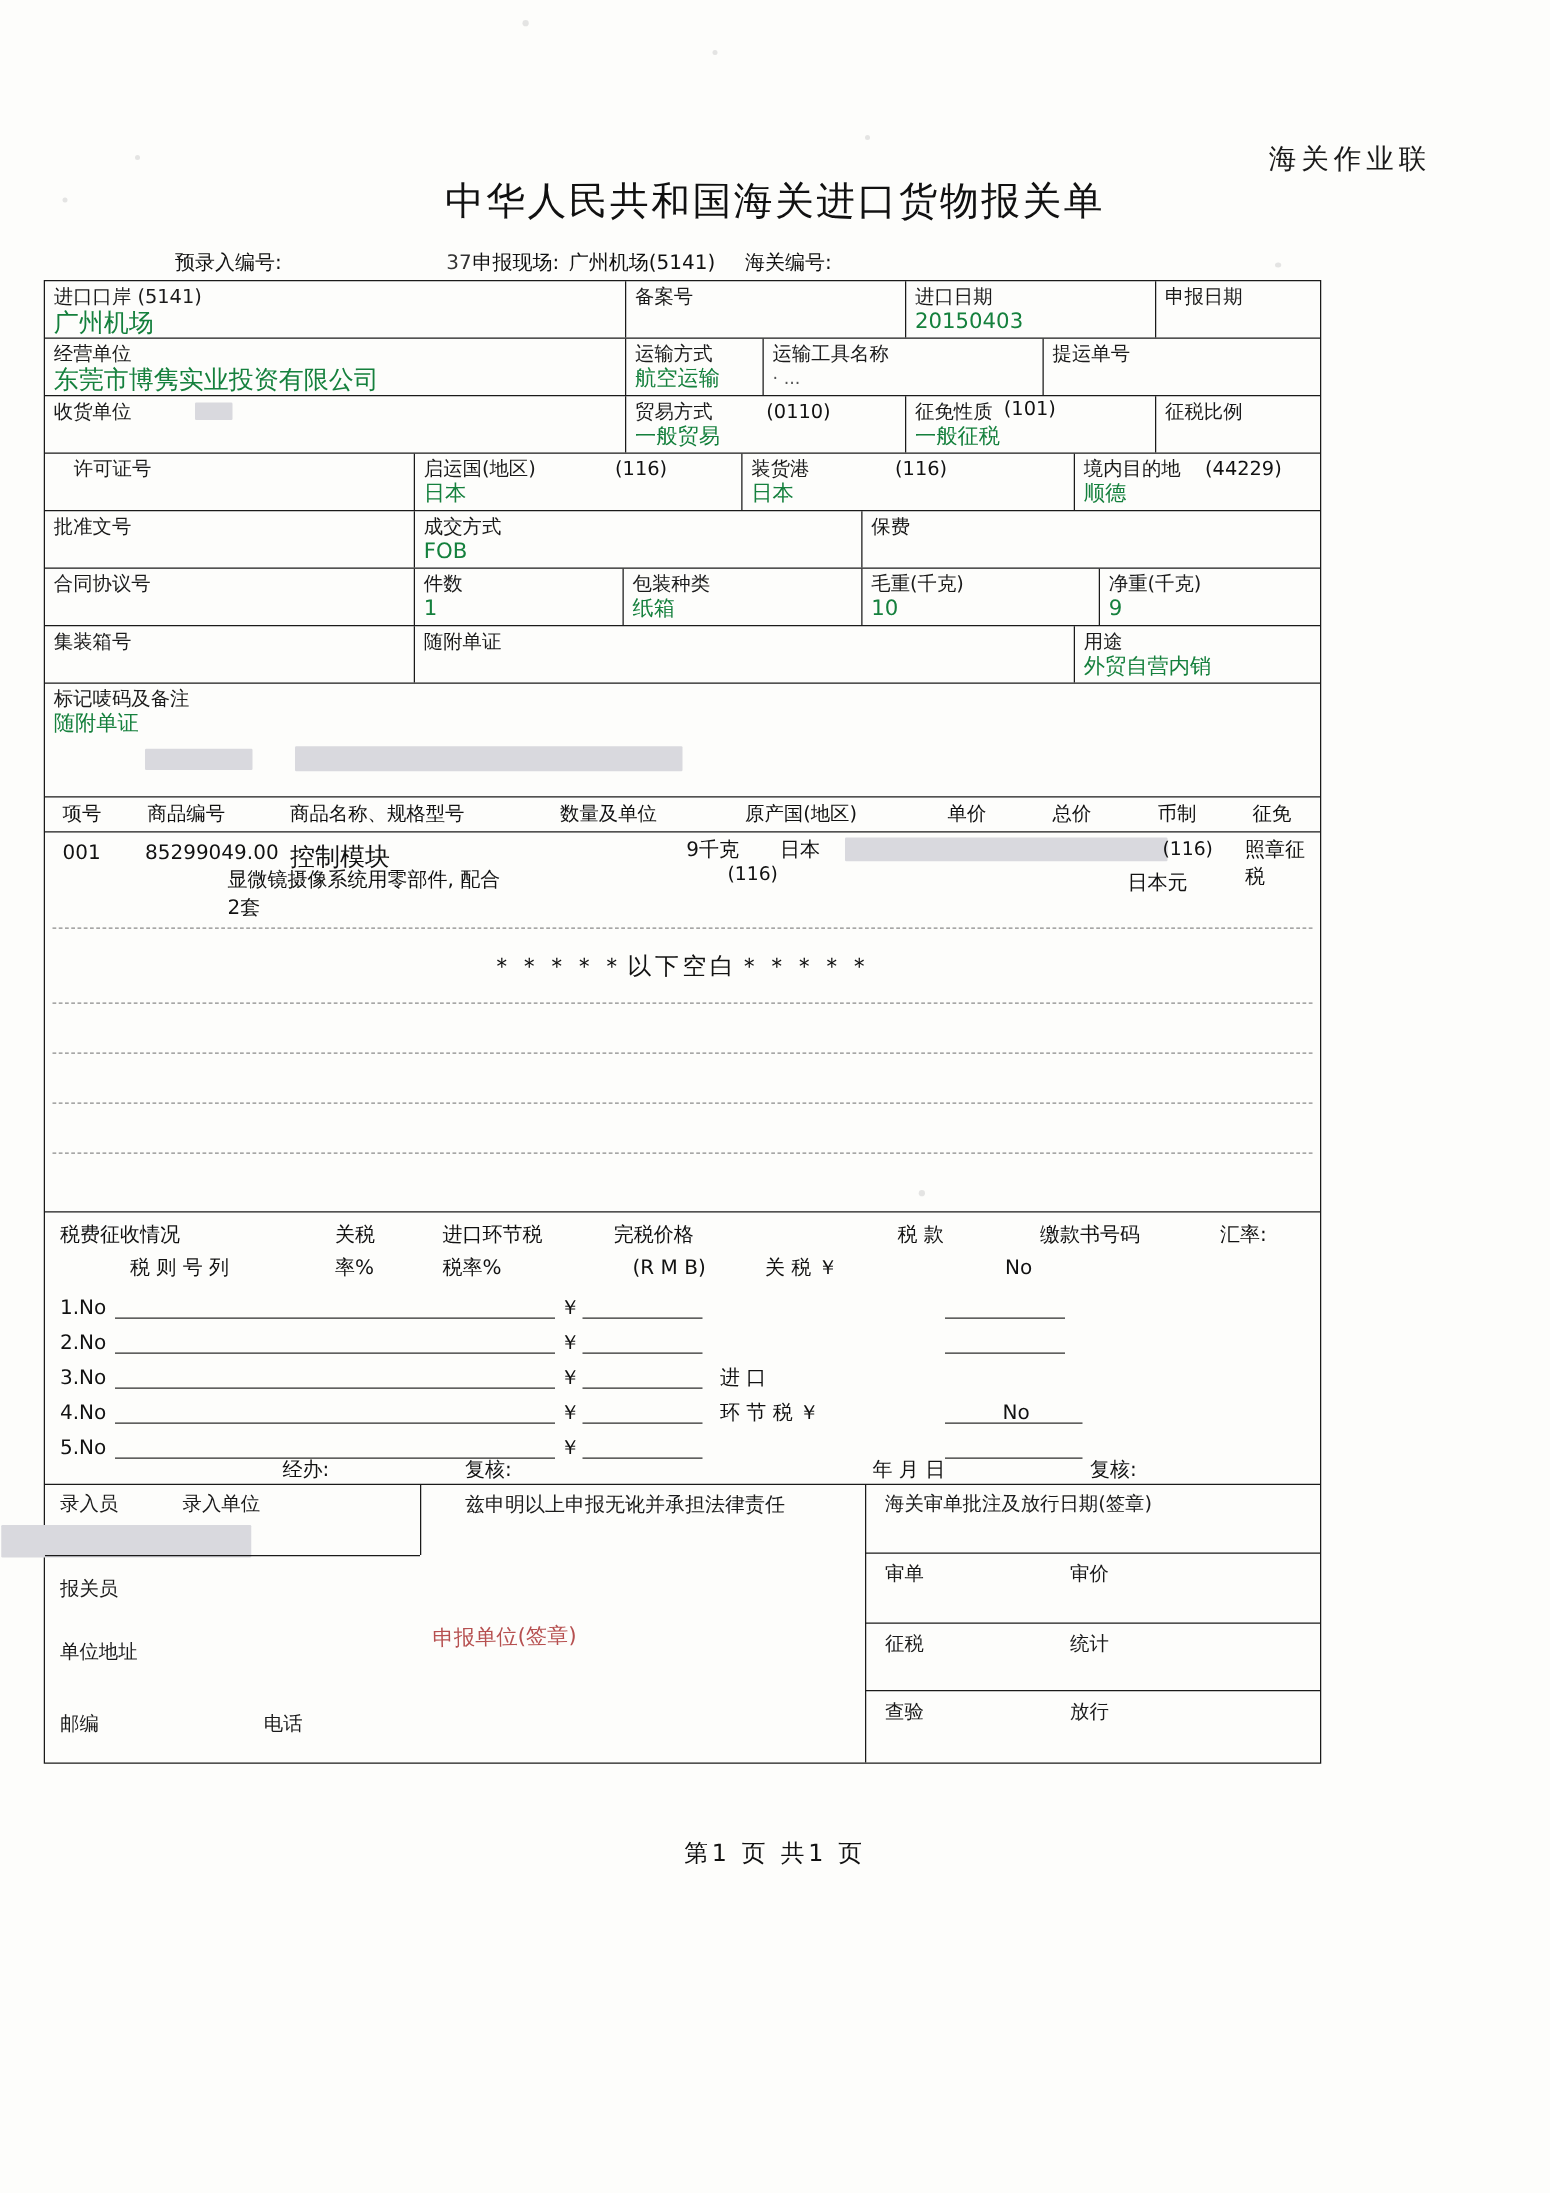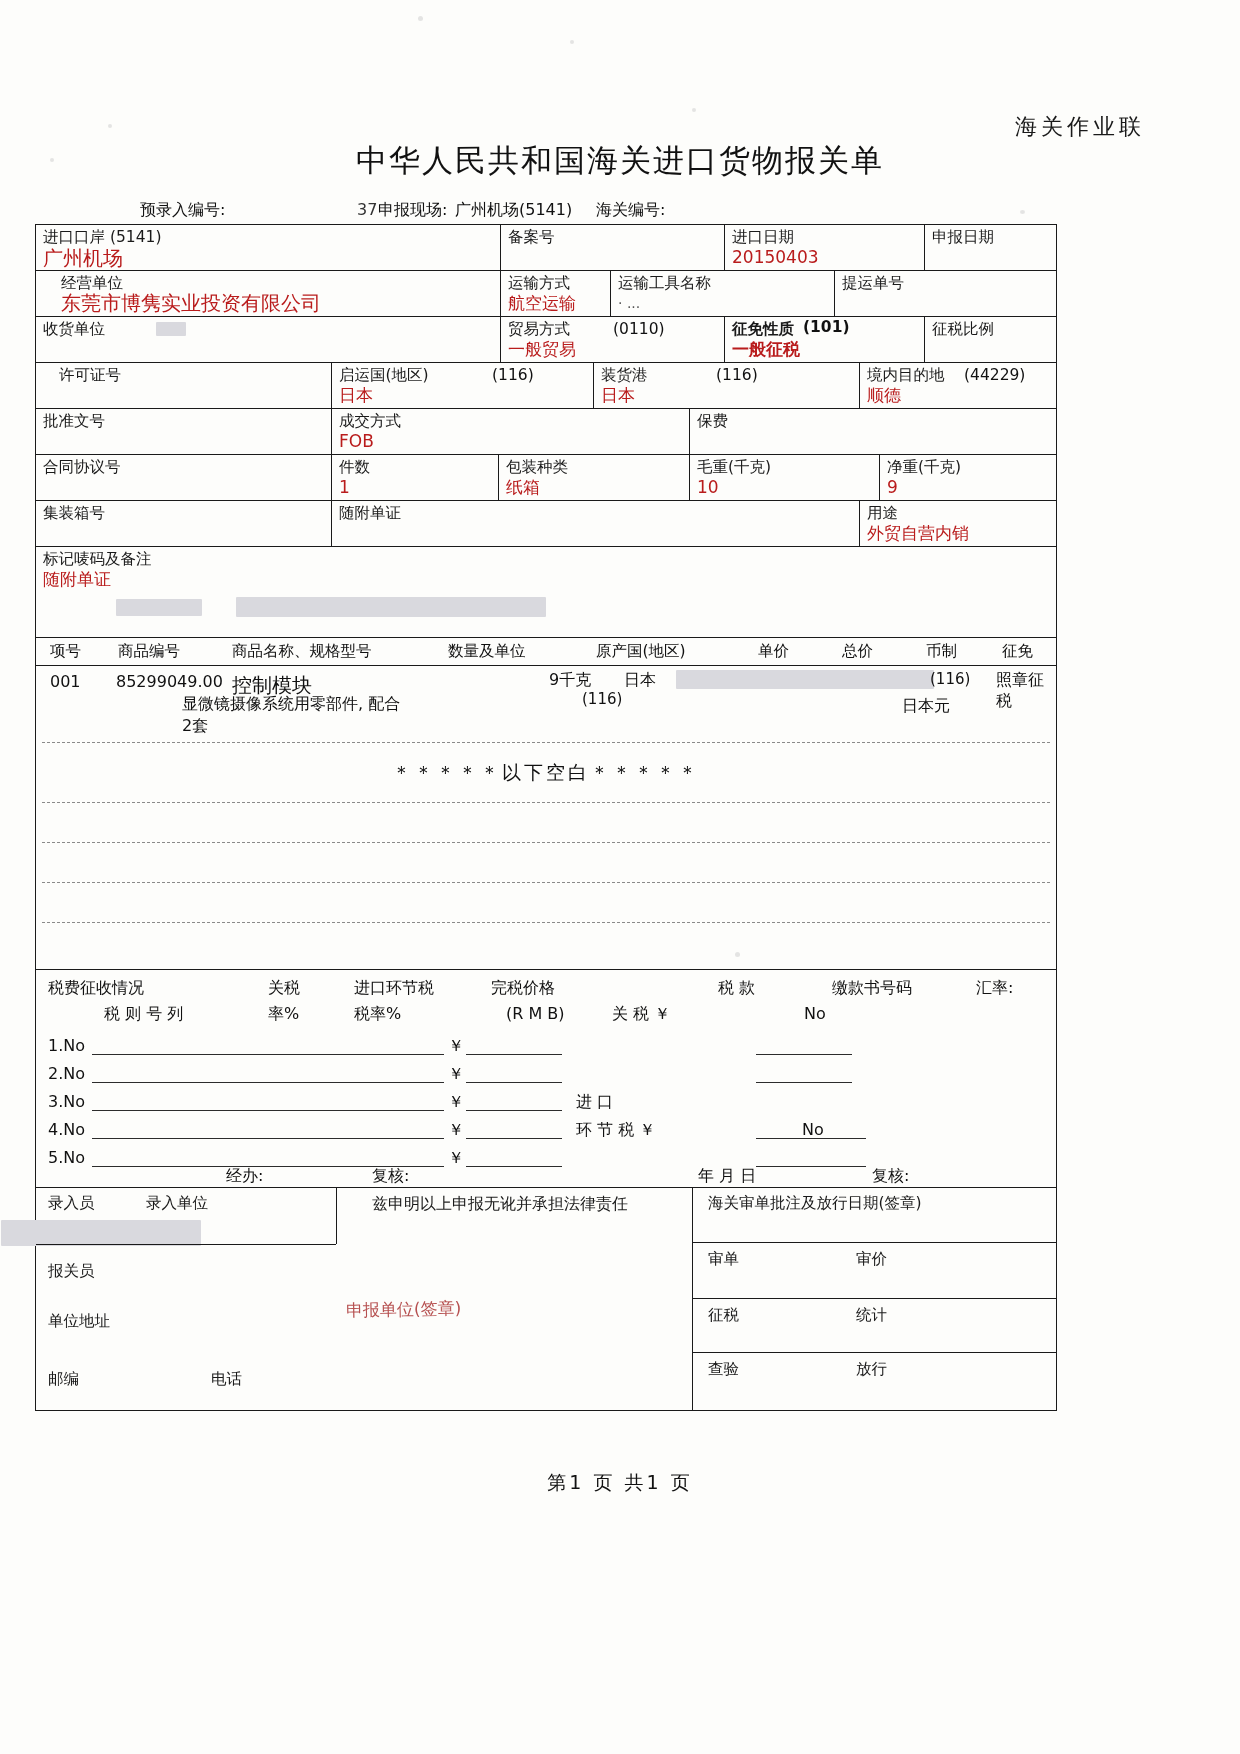--- a/index.html
+++ b/index.html
@@ -82,21 +82,21 @@
   .cell.first { border-left: none; }
   .lbl {
     font-size: 15.5px;
     line-height: 19px;
     color: #1a1a1a;
     white-space: nowrap;
   }
   .val {
     font-size: 17px;
     line-height: 21px;
-    color: #b91c1c;
+    color: #15803d;
     white-space: nowrap;
   }
   .val.big { font-size: 20px; }
   .inline-code {
     font-size: 15.5px;
   }
   
   .redact {
     position: absolute;
     background: #d9d9de;
@@ -201,21 +201,21 @@
       <div class="cell" style="left:688px;width:200px;">
         <div class="lbl">进口日期</div>
         <div class="val">20150403</div>
       </div>
       <div class="cell" style="left:888px;width:134px;">
         <div class="lbl">申报日期</div>
       </div>
     </div>
 
     <div class="row" style="height:46px;">
-      <div class="cell first" style="left:0;width:464px;margin-left:18px;">
+      <div class="cell first" style="left:0;width:464px;">
         <div class="lbl">经营单位</div>
         <div class="val big">东莞市博隽实业投资有限公司</div>
       </div>
       <div class="cell" style="left:464px;width:110px;">
         <div class="lbl">运输方式</div>
         <div class="val">航空运输</div>
       </div>
       <div class="cell" style="left:574px;width:224px;">
         <div class="lbl">运输工具名称</div>
         <div class="val" style="font-size:14px;color:#555;">· ...</div>
@@ -228,21 +228,21 @@
     <div class="row" style="height:46px;">
       <div class="cell first" style="left:0;width:464px;">
         <div class="lbl">收货单位</div>
         <div class="redact" style="left:120px;top:5px;width:30px;height:14px;"></div>
       </div>
       <div class="cell" style="left:464px;width:224px;">
         <div class="lbl">贸易方式</div>
         <div class="val">一般贸易</div>
         <div class="inline-code" style="position:absolute;left:112px;top:3px;">(0110)</div>
       </div>
-      <div class="cell" style="left:688px;width:200px;font-weight:bold;">
+      <div class="cell" style="left:688px;width:200px;">
         <div class="lbl">征免性质</div>
         <div class="val">一般征税</div>
         <div class="inline-code" style="position:absolute;left:78px;top:1px;">(101)</div>
       </div>
       <div class="cell" style="left:888px;width:134px;">
         <div class="lbl">征税比例</div>
       </div>
     </div>
 
     <div class="row" style="height:46px;">

